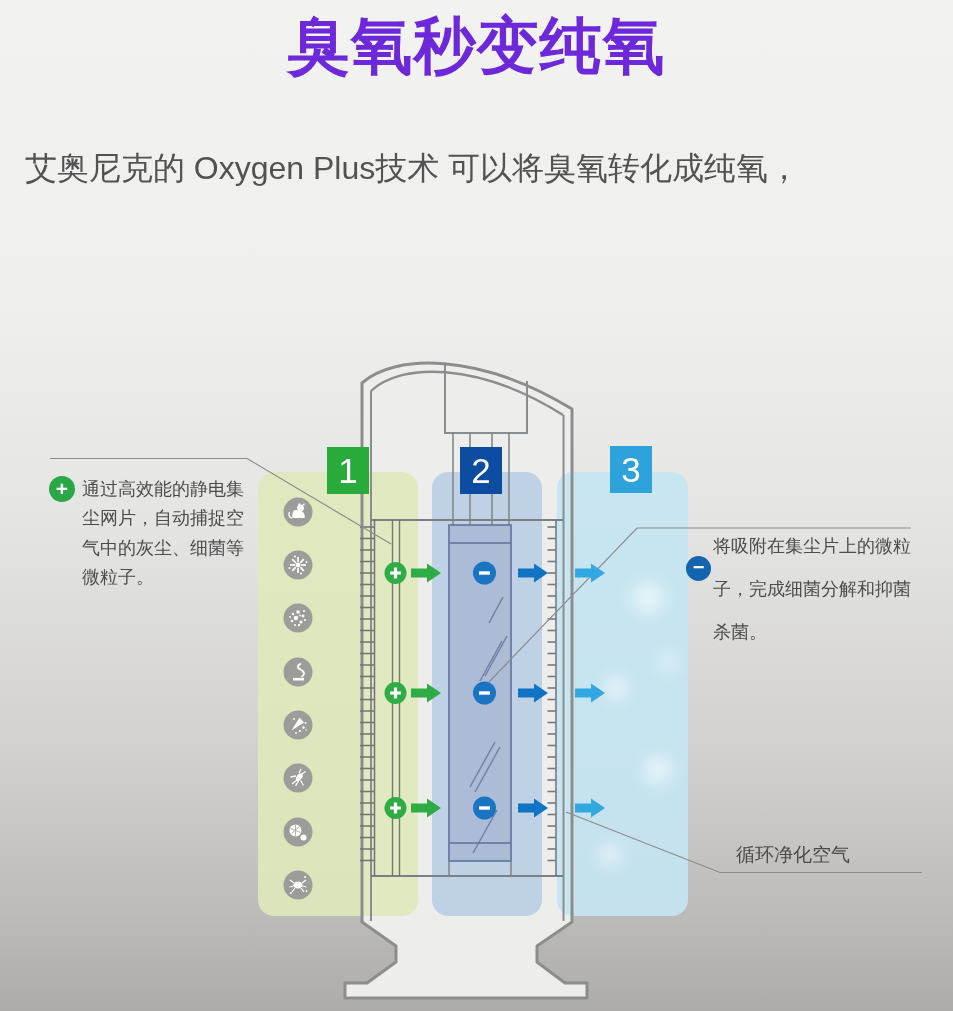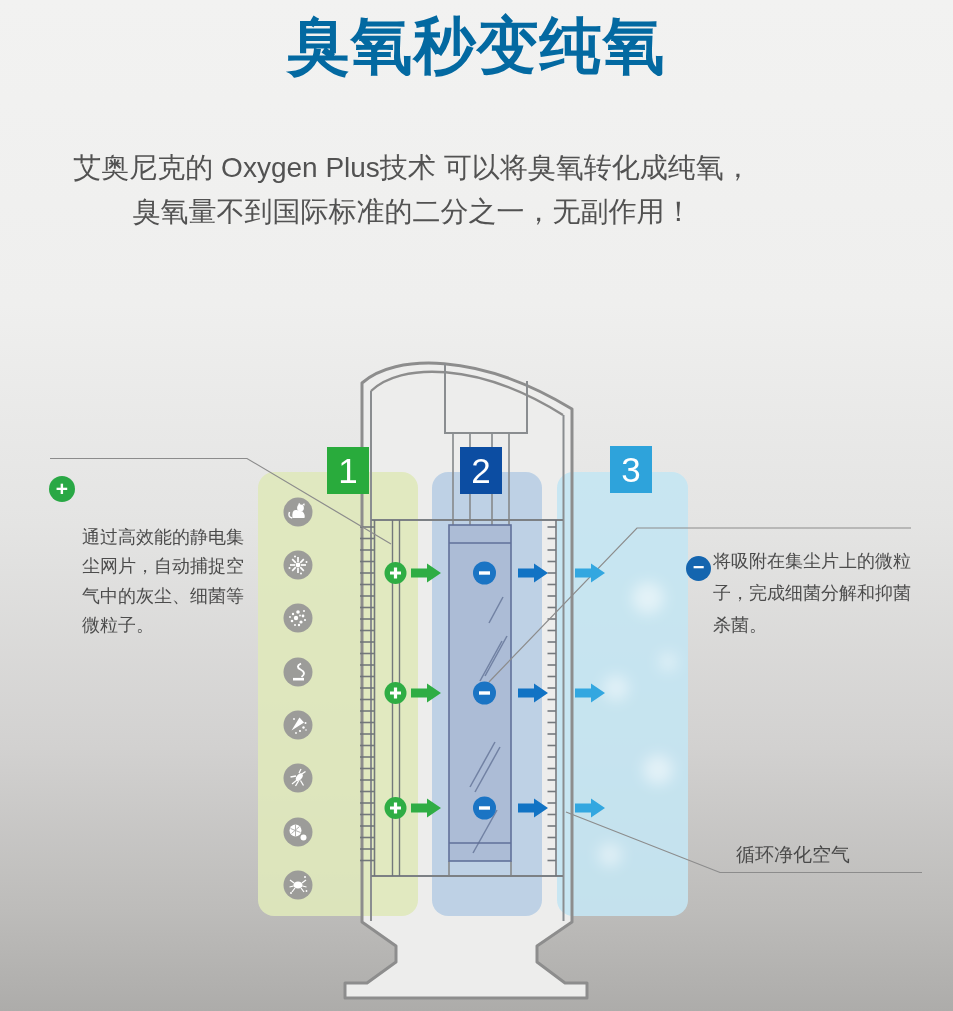--- a/index.html
+++ b/index.html
@@ -3,43 +3,43 @@
 <meta charset="utf-8">
 <style>
   html,body{margin:0;padding:0;}
   body{
     width:953px;height:1011px;position:relative;overflow:hidden;
     font-family:"Liberation Sans","DejaVu Sans",sans-serif;
     background:linear-gradient(180deg,#f2f2f1 0%,#efefee 30%,#e4e4e3 52%,#d2d1d0 74%,#bdbcba 90%,#adacaa 100%);
   }
   .title{
     position:absolute;top:0;left:0;width:953px;height:92px;
-    text-align:center;font-size:62px;font-weight:700;color:#0369a1;
+    text-align:center;font-size:62px;font-weight:700;color:#6d28d9;
     line-height:92px;letter-spacing:1px;
   }
   .subtitle{
     position:absolute;top:146px;left:0;width:825px;
-    text-align:center;font-size:28px;color:#525252;line-height:44px;
+    text-align:center;font-size:32px;color:#525252;line-height:44px;
   }
   .diagram-svg{position:absolute;top:0;left:0;}
   .badge{
     position:absolute;width:42px;height:47px;color:#fff;
     font-size:35px;text-align:center;line-height:47px;font-weight:400;
   }
   .badge1{left:327px;top:447px;}
   .badge2{left:460px;top:447px;}
   .badge3{left:610px;top:446px;}
   .ann-dot{
     position:absolute;border-radius:50%;color:#fff;text-align:center;font-weight:700;
   }
   .plus-dot{left:49px;top:476px;width:26px;height:26px;font-size:21px;line-height:25px;background:#29a845;}
   .minus-dot{left:686px;top:556px;width:25px;height:25px;font-size:20px;line-height:23px;background:#1465af;}
   .ann-text{position:absolute;color:#4c4c4c;font-size:18px;}
-  .ann-left{left:82px;top:475px;width:172px;line-height:29.3px;margin-top:48px;}
-  .ann-right{left:713px;top:545px;width:208px;line-height:32px;}
+  .ann-left{left:82px;top:475px;width:172px;line-height:29.3px;}
+  .ann-right{left:713px;top:525px;width:208px;line-height:43px;}
   .circulate{position:absolute;left:736px;top:842px;font-size:19px;color:#4a4a4a;}
 </style>
 </head>
 <body>
 
 <svg class="diagram-svg" width="953" height="1011" viewBox="0 0 953 1011" xmlns="http://www.w3.org/2000/svg">
   <defs>
     <filter id="soft" x="-80%" y="-80%" width="260%" height="260%">
         <feGaussianBlur stdDeviation="7"></feGaussianBlur>
       </filter>
@@ -313,21 +313,20 @@
       <path d="M518,803.5 H534 V798.5 L548,808 L534,817.5 V812.5 H518 Z" fill="#1173c4"></path>
       <path d="M575,803.5 H591 V798.5 L605,808 L591,817.5 V812.5 H575 Z" fill="#33a7e0"></path>
     </g>
   </g>
 </svg>
 
 <div class="title">臭氧秒变纯氧</div>
 
 <div class="subtitle">
   <div>艾奥尼克的 Oxygen  Plus技术  可以将臭氧转化成纯氧，</div>
-  <div>臭氧量不到国际标准的二分之一，无副作用！</div>
 </div>
 
 <div class="badge badge1" style="background: rgb(41, 171, 60);">1</div>
 <div class="badge badge2" style="background: rgb(12, 77, 162);">2</div>
 <div class="badge badge3" style="background: rgb(46, 163, 219);">3</div>
 
 <div class="ann-dot plus-dot">+</div>
 <div class="ann-text ann-left">通过高效能的静电集尘网片，自动捕捉空气中的灰尘、细菌等微粒子。</div>
 
 <div class="ann-dot minus-dot">−</div>

